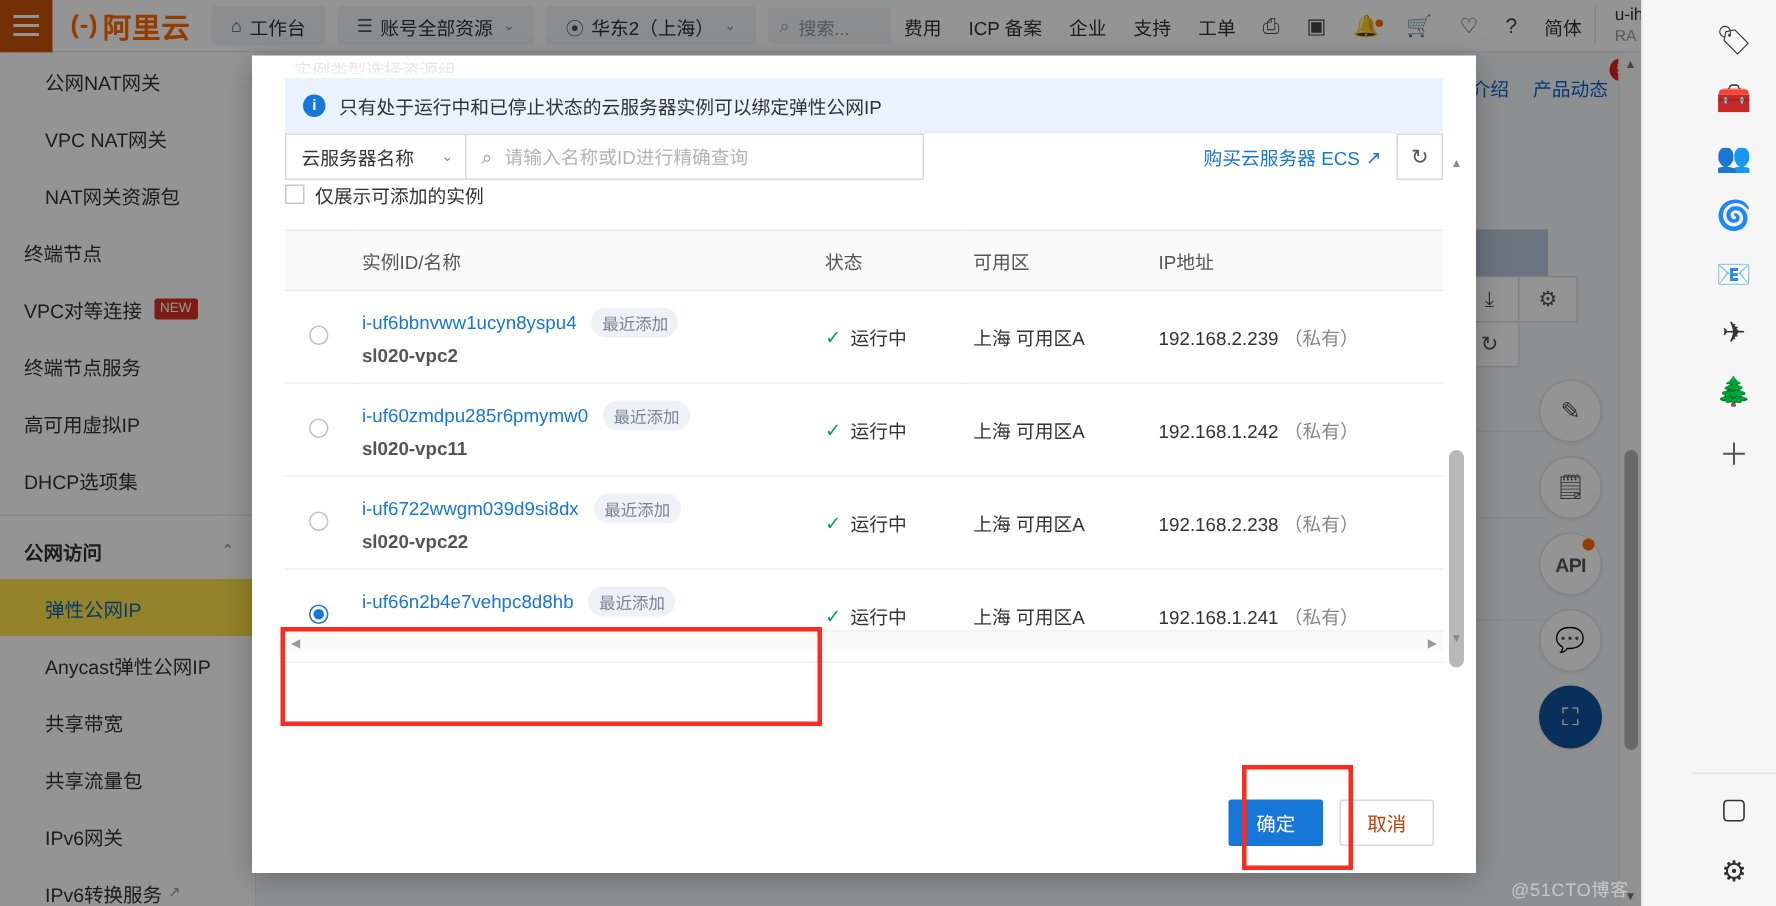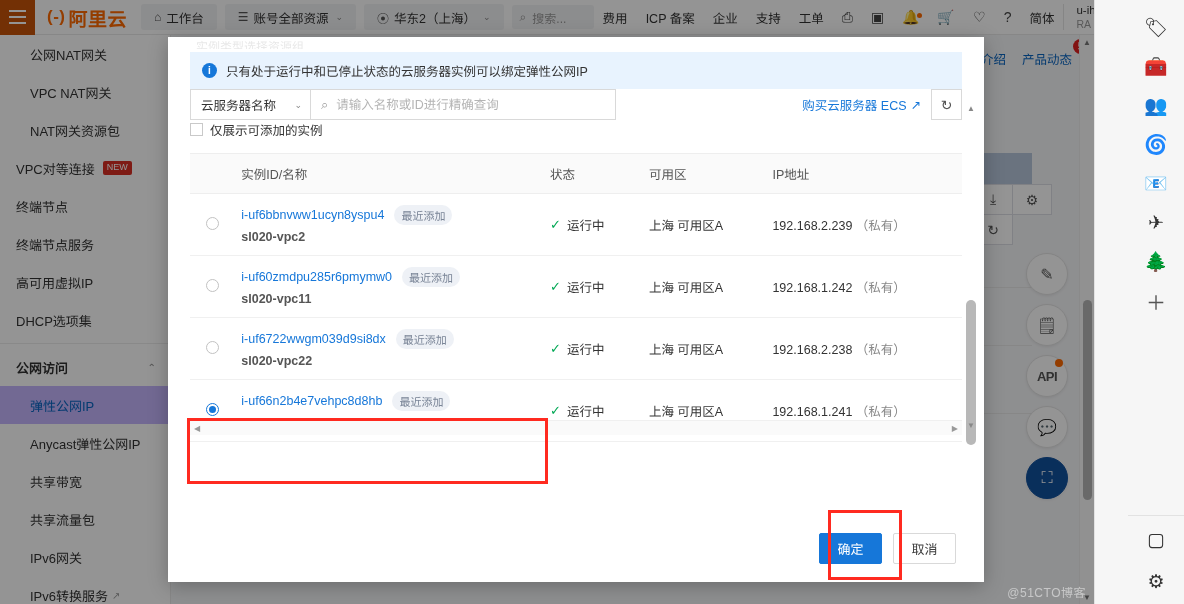--- a/index.html
+++ b/index.html
@@ -42,21 +42,21 @@
   .user .u1 { font-size:11.5px; color:#333; }
   .user .u2 { font-size:10.5px; color:#999; }
 
   
   .sidebar { position:absolute; top:35px; left:0; width:171px; bottom:0; background:#fff;
              border-right:1px solid #e8e8e8; overflow:hidden; }
   .s-item { height:38px; display:flex; align-items:center; padding:0 14px 0 16px; font-size:13px; color:#333;
             white-space:nowrap; position:relative; }
   .s-item.sub { padding-left:30px; }
   .s-item.group { font-weight:bold; justify-content:space-between; }
-  .s-item.active { background:#c4b5fd; color:#0a66c2; }
+  .s-item.active { background:#fde047; color:#0a66c2; }
   .s-sep { height:1px; background:#ededed; margin:4px 0; }
   .badge-new { background:#d93025; color:#fff; font-size:9px; padding:1px 4px; border-radius:2px;
                margin-left:8px; line-height:1.3; position:relative; }
   .badge-new::before { content:""; position:absolute; left:-4px; top:50%; transform:translateY(-50%);
                        border:4px solid transparent; border-right-color:#d93025; }
   .chev-up { font-size:10px; color:#999; }
   .ext { font-size:10px; color:#999; margin-left:4px; }
 
   
   .content { position:absolute; top:35px; left:171px; right:0; bottom:0; background:#f5f6f8; overflow:hidden; }
@@ -167,21 +167,21 @@
   .t-vscroll .trk { position:absolute; top:13px; bottom:13px; left:2px; width:10px; }
   .t-vscroll .thumb { position:absolute; left:0; width:10px; border-radius:5px; background:#b8b8b8; }
 
   .t-hscroll { position:absolute; left:0; right:0; bottom:-17px; height:15px; background:#fafafa;
                display:flex; align-items:center; justify-content:space-between; padding:0 4px;
                border-top:1px solid #f0f0f0; color:#999; font-size:8px; }
 
   .m-footer { height:68px; display:flex; align-items:center; justify-content:flex-end; gap:11px;
               padding:0 28px 0 0; position:relative; }
   .btn { height:31px; min-width:63px; padding:0 17px; font-size:13px; display:flex; align-items:center;
-         justify-content:center; border:1px solid #d9d9d9; background:#fff; color:#404040; border-radius:2px; }
+         justify-content:center; border:1px solid #d9d9d9; background:#fff; color:#c2410c; border-radius:2px; }
   .btn.primary { background:#1677d9; border-color:#1677d9; color:#fff;font-family:Liberation Serif, serif; }
 
   
   .annot { position:absolute; border:3px solid #ff2a20; pointer-events:none; }
   .annot.row { left:187px; top:418px; width:361px; height:66px; }
   .annot.ok  { left:828px; top:510px; width:74px; height:70px; }
 
   
   .rail { position:absolute; right:0; top:0; width:90px; height:604px; background:#f6f6f6;
           border-left:1px solid #e2e2e2; display:flex; flex-direction:column; align-items:flex-end; }
@@ -254,25 +254,25 @@
       <div class="s-item sub">
         <span>公网NAT网关</span>
       </div>
       <div class="s-item sub">
         <span>VPC NAT网关</span>
       </div>
       <div class="s-item sub">
         <span>NAT网关资源包</span>
       </div>
       <div class="s-item">
+        <span>终端节点</span>
+      </div>
+      <div class="s-item">
         <span>VPC对等连接</span>
         <span class="badge-new">NEW</span>
-      </div>
-      <div class="s-item">
-        <span>终端节点</span>
       </div>
       <div class="s-item">
         <span>终端节点服务</span>
       </div>
       <div class="s-item">
         <span>高可用虚拟IP</span>
       </div>
       <div class="s-item">
         <span>DHCP选项集</span>
       </div>

